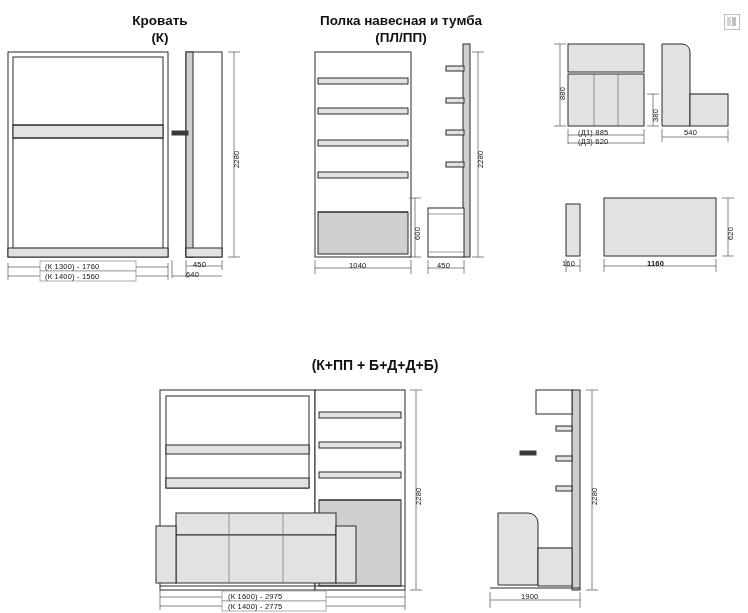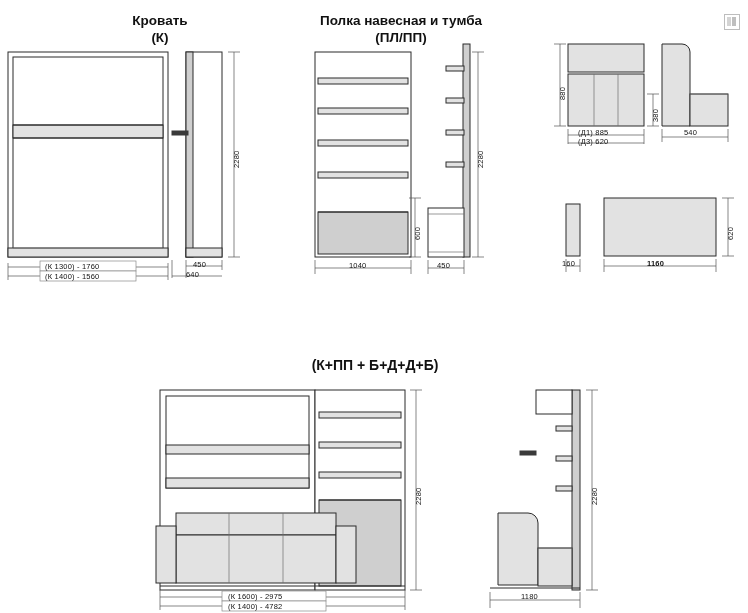--- a/index.html
+++ b/index.html
@@ -257,18 +257,18 @@
   <div class="dim v" style="left:651px;top:114px;">380</div>
   <div class="dim" style="left:578px;top:120px;">(Д1) 885</div>
   <div class="dim" style="left:578px;top:129px;">(Д3) 620</div>
   <div class="dim" style="left:684px;top:120px;">540</div>
 
   <div class="dim" style="left:562px;top:251px;">160</div>
   <div class="dim" style="left:647px;top:251px;font-weight:bold;">1160</div>
   <div class="dim v" style="left:726px;top:232px;">620</div>
 
   <div class="dim" style="left:228px;top:584px;">(К 1600) - 2975</div>
-  <div class="dim" style="left:228px;top:594px;">(К 1400) - 4782</div>
+  <div class="dim" style="left:228px;top:594px;">(К 1400) - 2775</div>
   <div class="dim v" style="left:414px;top:497px;">2280</div>
   <div class="dim v" style="left:590px;top:497px;">2280</div>
-  <div class="dim" style="left:521px;top:584px;">1180</div>
+  <div class="dim" style="left:521px;top:584px;">1900</div>
 
 </div>
 
 </body></html>

